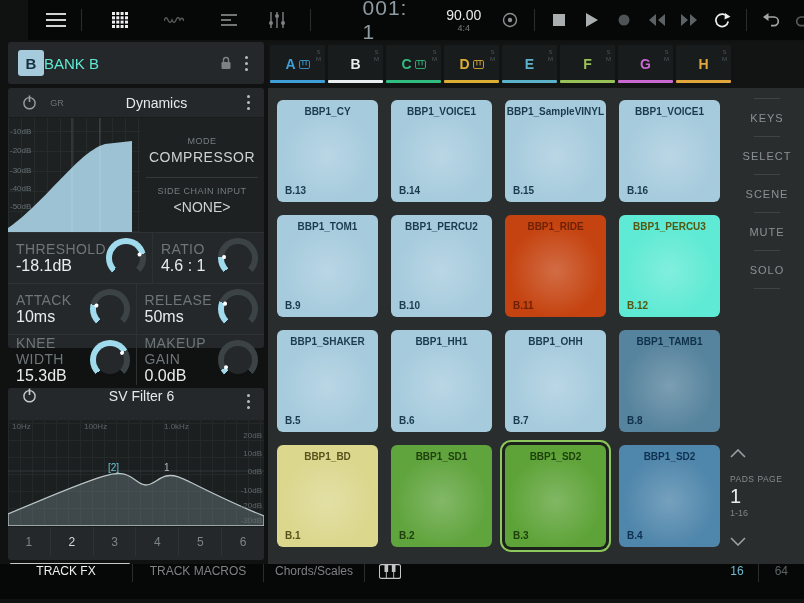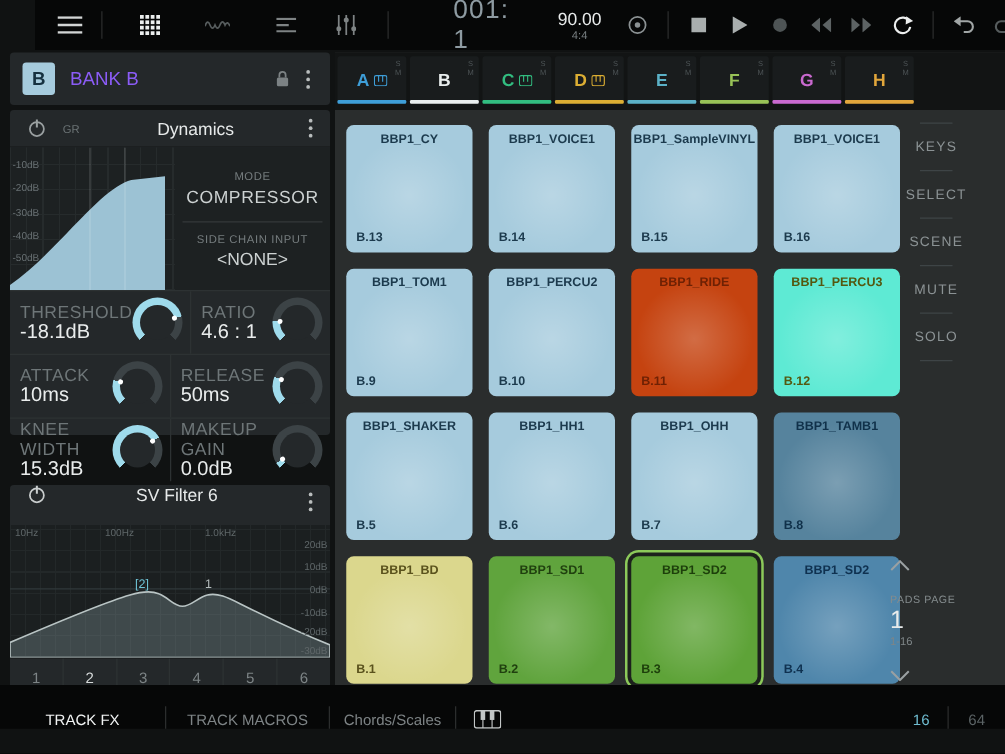--- a/index.html
+++ b/index.html
@@ -16,21 +16,21 @@
   .bpm-block{display:flex;flex-direction:column;align-items:center;line-height:1;margin:0 12px;}
   .bpm{font-size:14px;color:#e8ebeb;}
   .tsig{font-size:9px;color:#777e80;margin-top:2px;}
 
   
   .left-panel{position:absolute;left:8px;top:42px;width:256px;height:524px;}
   .panel-card{position:absolute;left:0;width:256px;background:#24282a;border-radius:3px;}
   .bank-header{top:0;height:42px;display:flex;align-items:center;padding:0 10px;}
   .bank-badge{width:26px;height:26px;border-radius:3px;background:#a6cbdd;color:#15303f;
               font-weight:bold;font-size:15px;display:flex;align-items:center;justify-content:center;}
-  .bank-name{font-size:15px;color:#8b5cf6;margin-left:12px;flex:1;}
+  .bank-name{font-size:15px;color:#5eead4;flex:1;}
   .kebab{display:flex;flex-direction:column;gap:3px;padding:6px;cursor:pointer;}
   .kebab i{width:3px;height:3px;border-radius:50%;background:#b9bdbd;}
   .fx-dynamics{top:46px;height:260px;}
   .fx-header{height:30px;display:flex;align-items:center;padding:0 8px;border-bottom:1px solid #1a1d1e;}
   .power-icon{width:26px;display:flex;justify-content:center;cursor:pointer;}
   .gr-label{font-size:9px;color:#6b7375;width:30px;text-align:center;}
   .fx-title{flex:1;text-align:center;font-size:14px;color:#e6e9e9;}
   .fx-header .kebab{margin-left:auto;}
   .graph-row{position:relative;height:114px;background:#1d2122;display:flex;}
   .comp-graph{position:relative;width:132px;height:114px;
@@ -86,34 +86,34 @@
             grid-template-columns:repeat(4,101px);grid-auto-rows:102px;gap:13px;}
   .pad{position:relative;border-radius:6px;cursor:pointer;
        box-shadow:inset 0 0 0 1px rgba(0,0,0,.12);}
   .pad::before{content:"";position:absolute;inset:0;border-radius:6px;
        background:radial-gradient(circle at 50% 55%,rgba(255,255,255,.22),rgba(255,255,255,0) 62%);}
   .pad-name{position:absolute;top:6px;left:0;width:100%;text-align:center;
             font-size:10px;font-weight:bold;}
   .pad-id{position:absolute;bottom:6px;left:8px;font-size:10px;font-weight:bold;}
 
   
-  .sidebar{position:absolute;right:18px;top:46px;width:74px;height:388px;}
+  .sidebar{position:absolute;right:0;top:46px;width:74px;height:388px;}
   .sb-sep{width:26px;height:1px;background:#3e4446;margin:0 auto;}
   .sb-btn{height:37px;display:flex;align-items:center;justify-content:center;
           font-size:11px;color:#8b9294;letter-spacing:1px;cursor:pointer;}
   .sb-list{margin-top:10px;}
   .pads-page{position:absolute;left:0;top:352px;width:74px;}
   .pp-chevron{padding:4px 0;cursor:pointer;}
   .pp-label{font-size:8.5px;color:#858c8e;letter-spacing:.5px;margin-top:8px;}
   .pp-num{font-size:20px;color:#e8ebeb;line-height:1.2;}
   .pp-range{font-size:9px;color:#7e8587;margin-bottom:10px;}
 
   
-  .bottombar{position:absolute;left:0;top:548px;width:804px;height:35px;background:#060707;
-             display:flex;align-items:flex-end;}
+  .bottombar{position:absolute;left:0;top:564px;width:804px;height:35px;background:#060707;
+             display:flex;align-items:flex-start;}
   .bb-item{font-size:12px;color:#7d8385;cursor:pointer;text-align:center;}
   .bb-item.active{color:#f0f2f2;}
   .bb-sep{width:1px;height:18px;background:#2b2d2d;}
   .bb-num{font-size:12px;cursor:pointer;}
 </style>
 </head>
 <body>
 
 <div class="app">
 

